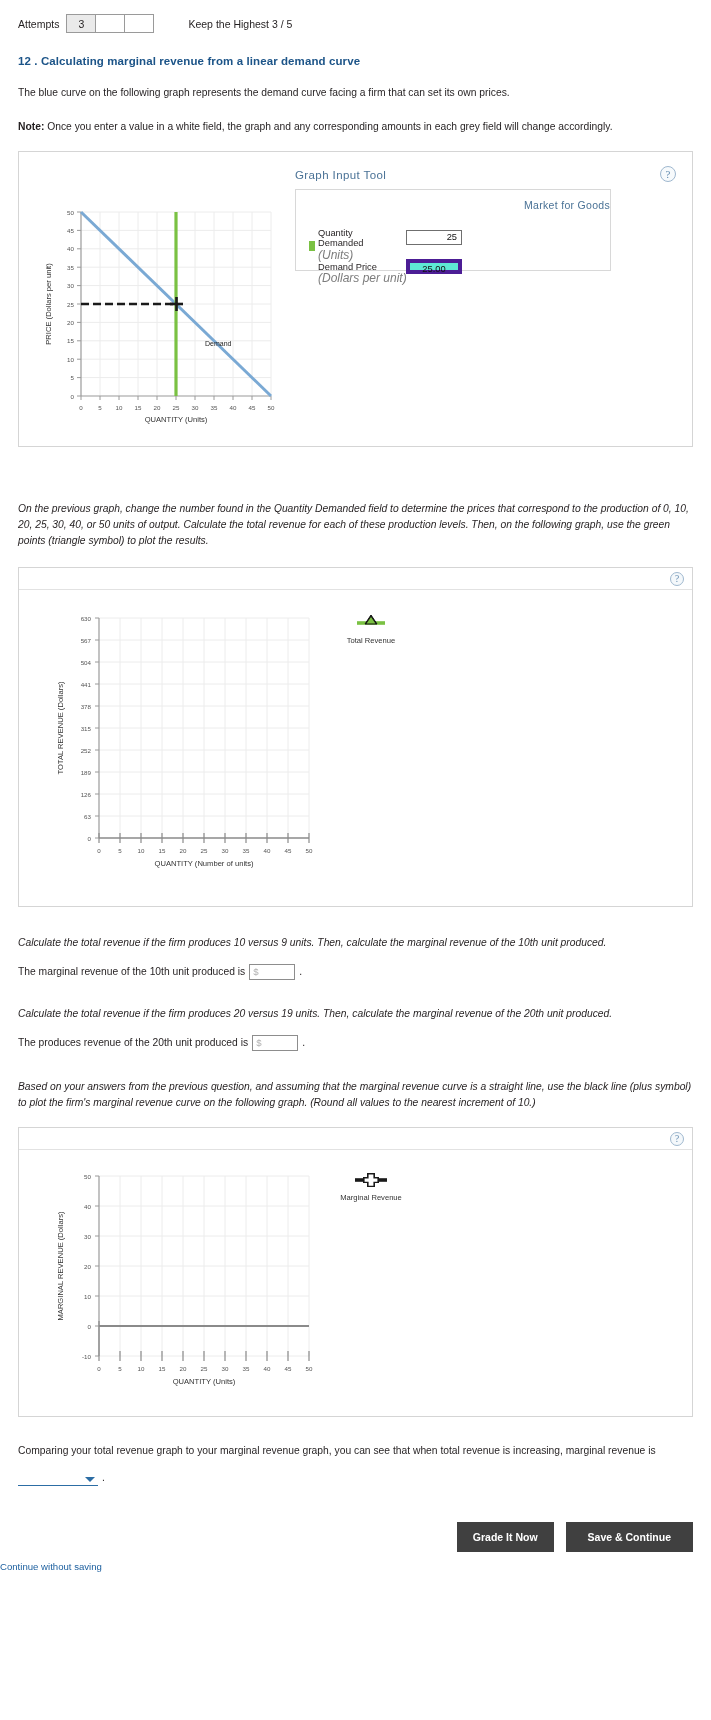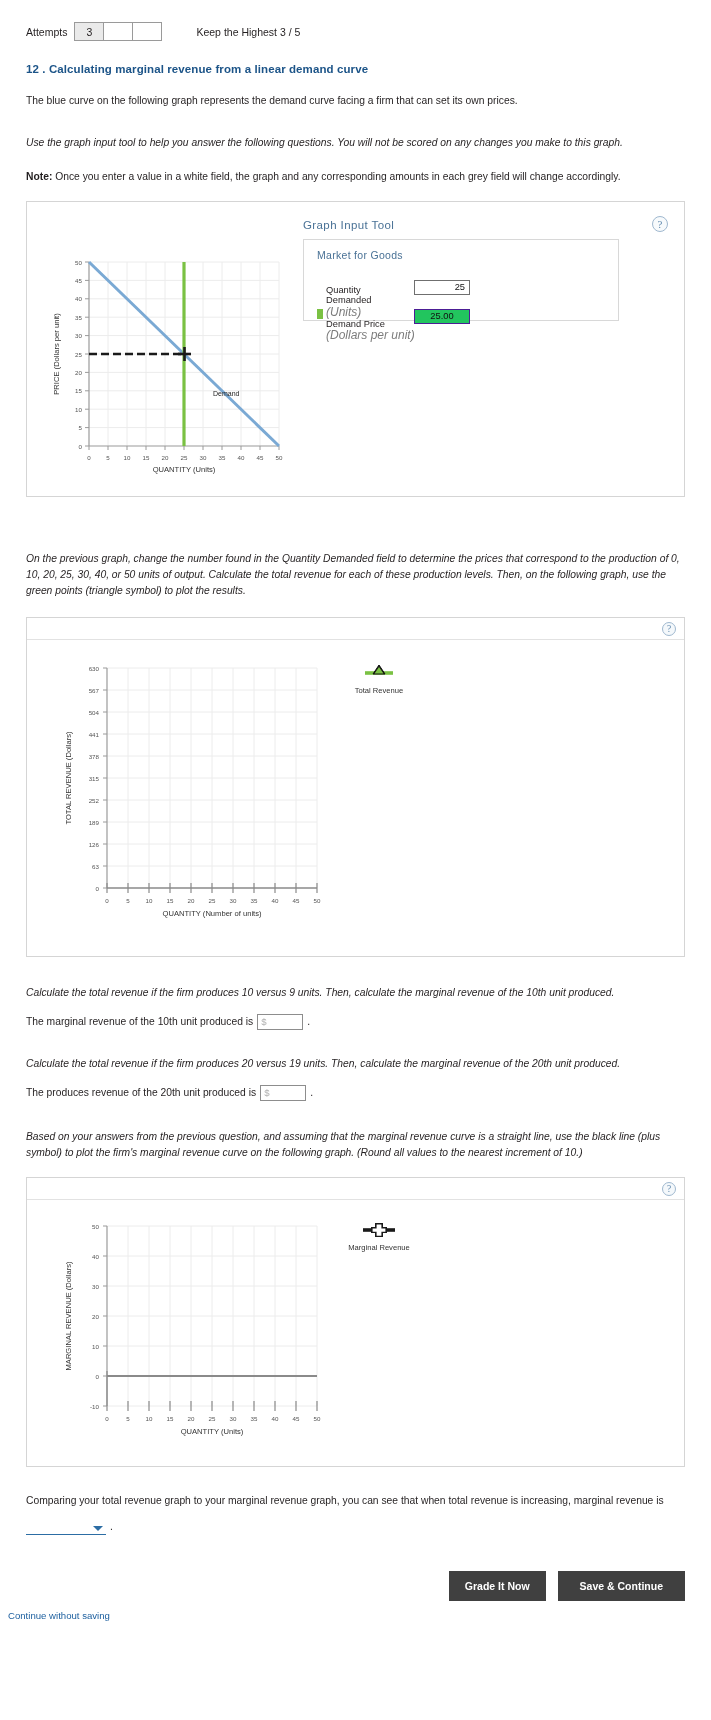--- a/index.html
+++ b/index.html
@@ -6,21 +6,21 @@
   html, body {
     margin: 0; padding: 0;
     background: #ffffff;
     font-family: "Liberation Sans", sans-serif;
     color: #231f20;
   }
   .page {
     width: 711px;
     min-height: 1720px;
     position: relative;
-    padding: 8px;
+    padding: 0;
   }
 
   
   .attempts-row {
     display: flex; align-items: center;
     gap: 0;
     padding: 14px 18px 0 18px;
     font-size: 10.5px;
   }
   .attempts-label { margin-right: 8px; }
@@ -107,27 +107,27 @@
     left: 276px; top: 37px;
     width: 316px; height: 82px;
     border: 1px solid #d8d8d8;
     background: #fff;
   }
   .git-sub {
     font-size: 10.5px;
     color: #4a7296;
     margin: 9px 0 0 13px;
     letter-spacing: .3px;
+    text-align: right;
   }
   .git-field {
     position: absolute;
     left: 13px;
     display: flex;
-    align-items: flex-end;
-    margin-top: 7px;
+    align-items: center;
   }
   .git-field.f1 { top: 38px; }
   .git-field.f2 { top: 72px; }
   .legend-chip {
     width: 6px; height: 10px;
     background: #7ac143;
     margin-right: 3px;
     margin-top: 1px;
     flex: none;
   }
@@ -151,22 +151,22 @@
     padding: 0 4px;
     font-family: "Liberation Sans", sans-serif;
     background: #fff;
     color: #111;
     line-height: 13px;
   }
   .git-readonly {
     position: absolute;
     left: 110px;
     width: 56px; height: 15px;
-    border: 1px solid #4c1d95;
-    background: #22c55e;
+    border: 4px solid #4c1d95;
+    background: #5eead4;
     font-size: 9.3px;
     text-align: center;
     line-height: 13px;
     color: #111;
   }
 
   
   svg.chart { display: block; }
   .ax-title {
     font-size: 7.6px;
@@ -268,21 +268,20 @@
     <span class="attempt-box filled">3</span>
     <span class="attempt-box"></span>
     <span class="attempt-box"></span>
     <span class="keep-highest">Keep the Highest 3 / 5</span>
   </div>
 
   <h1 class="q-title">12 . Calculating marginal revenue from a linear demand curve</h1>
 
   <p class="body">The blue curve on the following graph represents the demand curve facing a firm that can set its own prices.</p>
 
-  <p class="body ital" style="margin-top:26px">Use the graph input tool to help you answer the following questions. You will not be scored on any changes you make to this graph.</p>
 
   <p class="body tight"><span class="b">Note:</span><span> Once you enter a value in a white field, the graph and any corresponding amounts in each grey field will change accordingly.</span></p>
 
   <div class="panel panel-1">
 
     <div class="git-help">?</div>
 
     <div class="git-title">Graph Input Tool</div>
 
     <div class="git-box">

